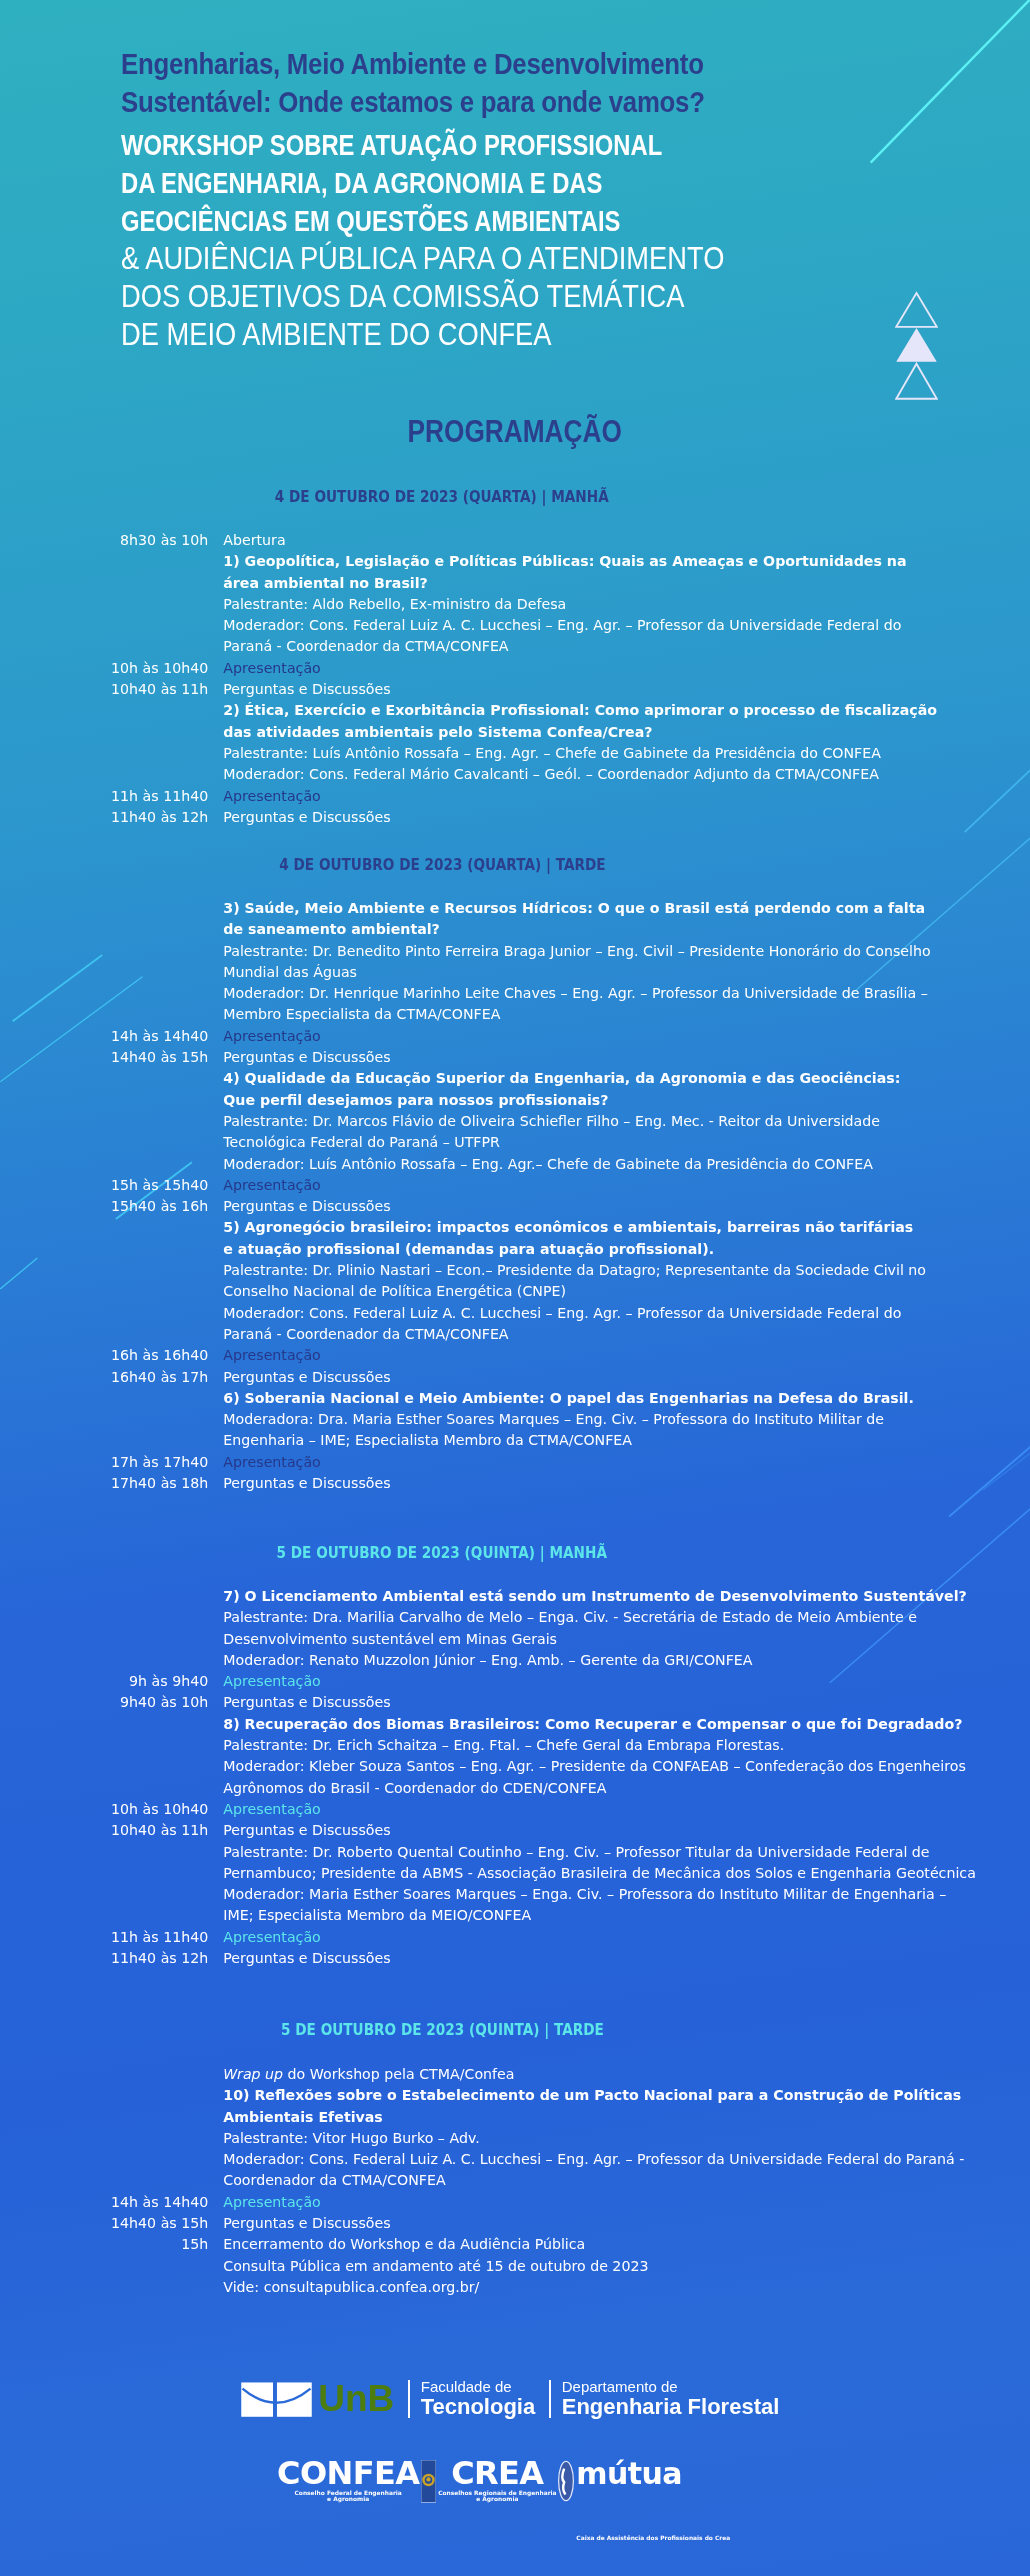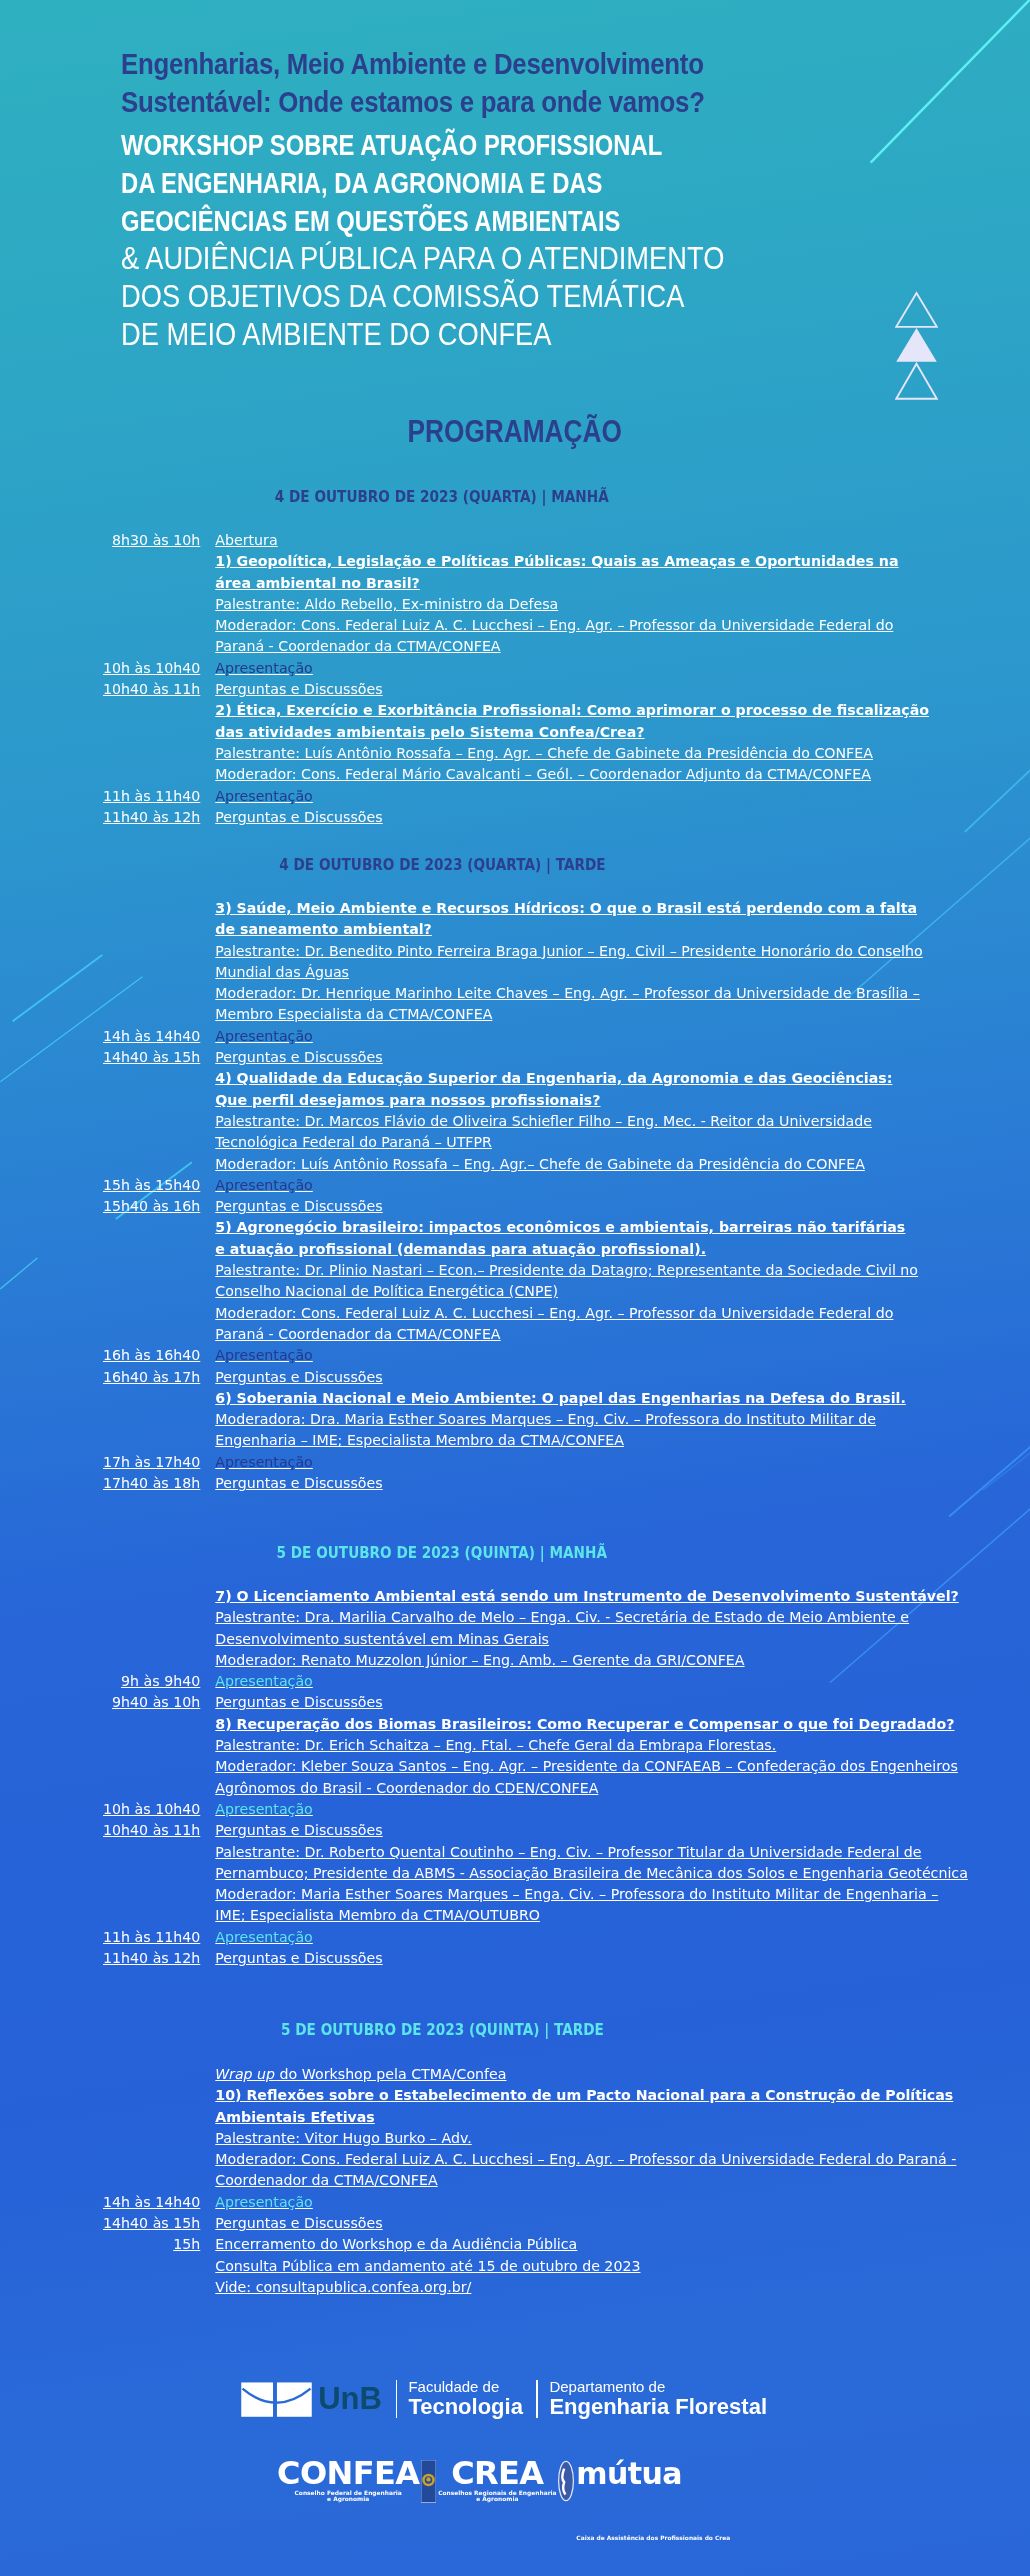--- a/index.html
+++ b/index.html
@@ -39,31 +39,31 @@
       font-family: "Liberation Sans", sans-serif; letter-spacing: 0px;
     }
     .prog-title span { display: inline-block; transform: scaleX(0.82); }
     .day-heading {
       position: absolute; left: 0; width: 884px; text-align: center;
       font-weight: bold; font-size: 15.5px; font-family: "DejaVu Sans", sans-serif;
     }
     .day-heading span { display: inline-block; transform: scaleX(0.88); }
     .dh-dark { color: #2c3f8c; }
     .dh-cyan { color: #5ce6ea; }
-    .schedule { position: absolute; left: 0; width: 972px; text-decoration: underline; }
+    .schedule { position: absolute; left: 8px; width: 972px; }
     .row { display: flex; font-size: 14.2px; line-height: 21.3px; }
     .time { width: 218px; text-align: right; padding-right: 15px; box-sizing: border-box; white-space: nowrap; color: #fff; }
     .content { width: 767px; color: #fff; }
     .content.bold { font-weight: bold; }
     .apres-dark { color: #26388a; }
     .apres-cyan { color: #5ce6ea; }
     .italic { font-style: italic; }
     .logos-unb { position: absolute; left: 241px; top: 2374px; height: 49px; display: flex; align-items: center; }
     .unb-mark { width: 71px; height: 38px; }
-    .unb-text { font-family: "Liberation Sans", sans-serif; font-weight: bold; font-size: 31px; margin-left: 6.2px; color: #0c4a6e; }
+    .unb-text { font-family: "Liberation Sans", sans-serif; font-weight: bold; font-size: 37px; margin-left: 6.2px; color: #4d7c0f; }
     .vsep { width: 1.9px; height: 38px; background: #fff; margin: 0 11px 0 13.6px; }
     .unb-block { display: flex; flex-direction: column; line-height: 1; color: #fff; font-family: "Liberation Sans", sans-serif; }
     .unb-block .small { font-size: 15px; }
     .unb-block .big { font-size: 22px; font-weight: bold; margin-top: 2.5px; }
     .logos-conf { position: absolute; left: 277px; top: 2460px; display: flex; align-items: flex-start; }
     .logo-word { color: #fff; font-family: "DejaVu Sans", sans-serif; font-weight: bold; font-size: 32px; line-height: 27px; letter-spacing: -0.6px; }
     .logo-sub { color: #fff; font-size: 5.9px; font-weight: bold; text-align: center; line-height: 6.8px; font-family: "DejaVu Sans", sans-serif; }
     .logo-col { display: flex; flex-direction: column; align-items: center; }
   </style>
 </head>
@@ -351,21 +351,21 @@
     <div class="row">
       <div class="time"></div>
       <div class="content">Pernambuco; Presidente da ABMS - Associação Brasileira de Mecânica dos Solos e Engenharia Geotécnica</div>
     </div>
     <div class="row">
       <div class="time"></div>
       <div class="content">Moderador: Maria Esther Soares Marques – Enga. Civ. – Professora do Instituto Militar de Engenharia –</div>
     </div>
     <div class="row">
       <div class="time"></div>
-      <div class="content">IME; Especialista Membro da CTMA/OUTUBRO</div>
+      <div class="content">IME; Especialista Membro da MEIO/CONFEA</div>
     </div>
     <div class="row">
       <div class="time">11h às 11h40</div>
       <div class="content apres-cyan">Apresentação</div>
     </div>
     <div class="row">
       <div class="time">11h40 às 12h</div>
       <div class="content">Perguntas e Discussões</div>
     </div>
   </div>

